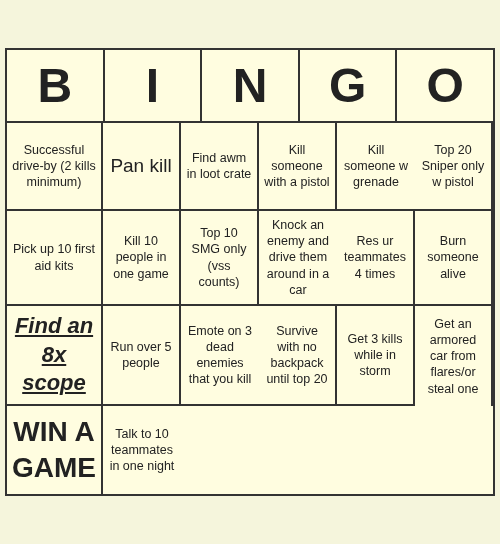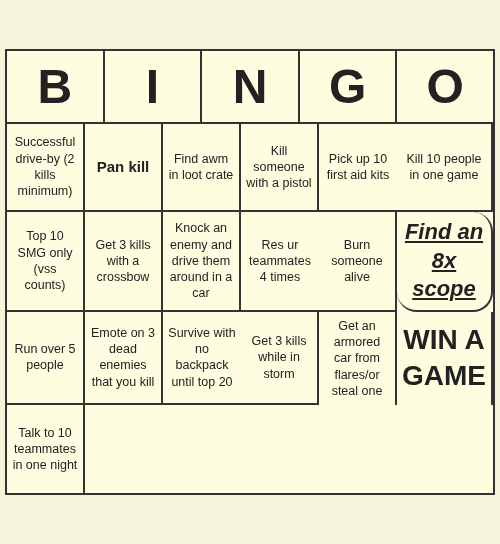--- a/index.html
+++ b/index.html
@@ -54,51 +54,51 @@
       border-right: none;
     }
     .bingo-cell.last-row {
       border-bottom: none;
     }
     .bingo-cell.large-text {
       font-size: 22px;
       font-weight: bold;
       font-style: italic;
       text-decoration: underline;
-      border-radius: 20px;
     }
     .bingo-cell.win-cell {
       font-size: 28px;
       font-weight: bold;
     }
     .bingo-cell.medium-text {
-      font-size: 15px;
-      font-weight: bold;
+      font-size: 19px;
+      font-weight: normal;
     }
   </style>
 </head>
 <body>
 
 <div class="bingo-card">
   <div class="bingo-header">
   <div class="bingo-header-cell">B</div>
       <div class="bingo-header-cell">I</div>
       <div class="bingo-header-cell">N</div>
       <div class="bingo-header-cell">G</div>
       <div class="bingo-header-cell">O</div>
     </div>
   <div class="bingo-grid">
   <div class=" bingo-cell">Successful drive-by (2 kills minimum)</div>
       <div class=" bingo-cell medium-text">Pan kill</div>
       <div class=" bingo-cell">Find awm in loot crate</div>
       <div class=" bingo-cell">Kill someone with a pistol</div>
+      <div class=" bingo-cell">Kill someone w grenade</div>
+      <div class=" bingo-cell">Top 20 Sniper only w pistol</div>
       <div class=" bingo-cell">Pick up 10 first aid kits</div>
       <div class=" bingo-cell">Kill 10 people in one game</div>
       <div class=" bingo-cell">Top 10 SMG only (vss counts)</div>
-      <div class=" bingo-cell">Get 3 kills with a crossbow</div>
       <div class=" bingo-cell">Knock an enemy and drive them around in a car</div>
       <div class=" bingo-cell">Res ur teammates 4 times</div>
       <div class=" bingo-cell">Burn someone alive</div>
       <div class=" bingo-cell large-text">Find an 8x scope</div>
       <div class=" bingo-cell">Run over 5 people</div>
       <div class=" bingo-cell">Emote on 3 dead enemies that you kill</div>
       <div class=" bingo-cell">Survive with no backpack until top 20</div>
       <div class=" bingo-cell">Get 3 kills while in storm</div>
       <div class="last-row bingo-cell">Get an armored car from flares/or steal one</div>
       <div class="last-row bingo-cell win-cell">WIN A GAME</div>

